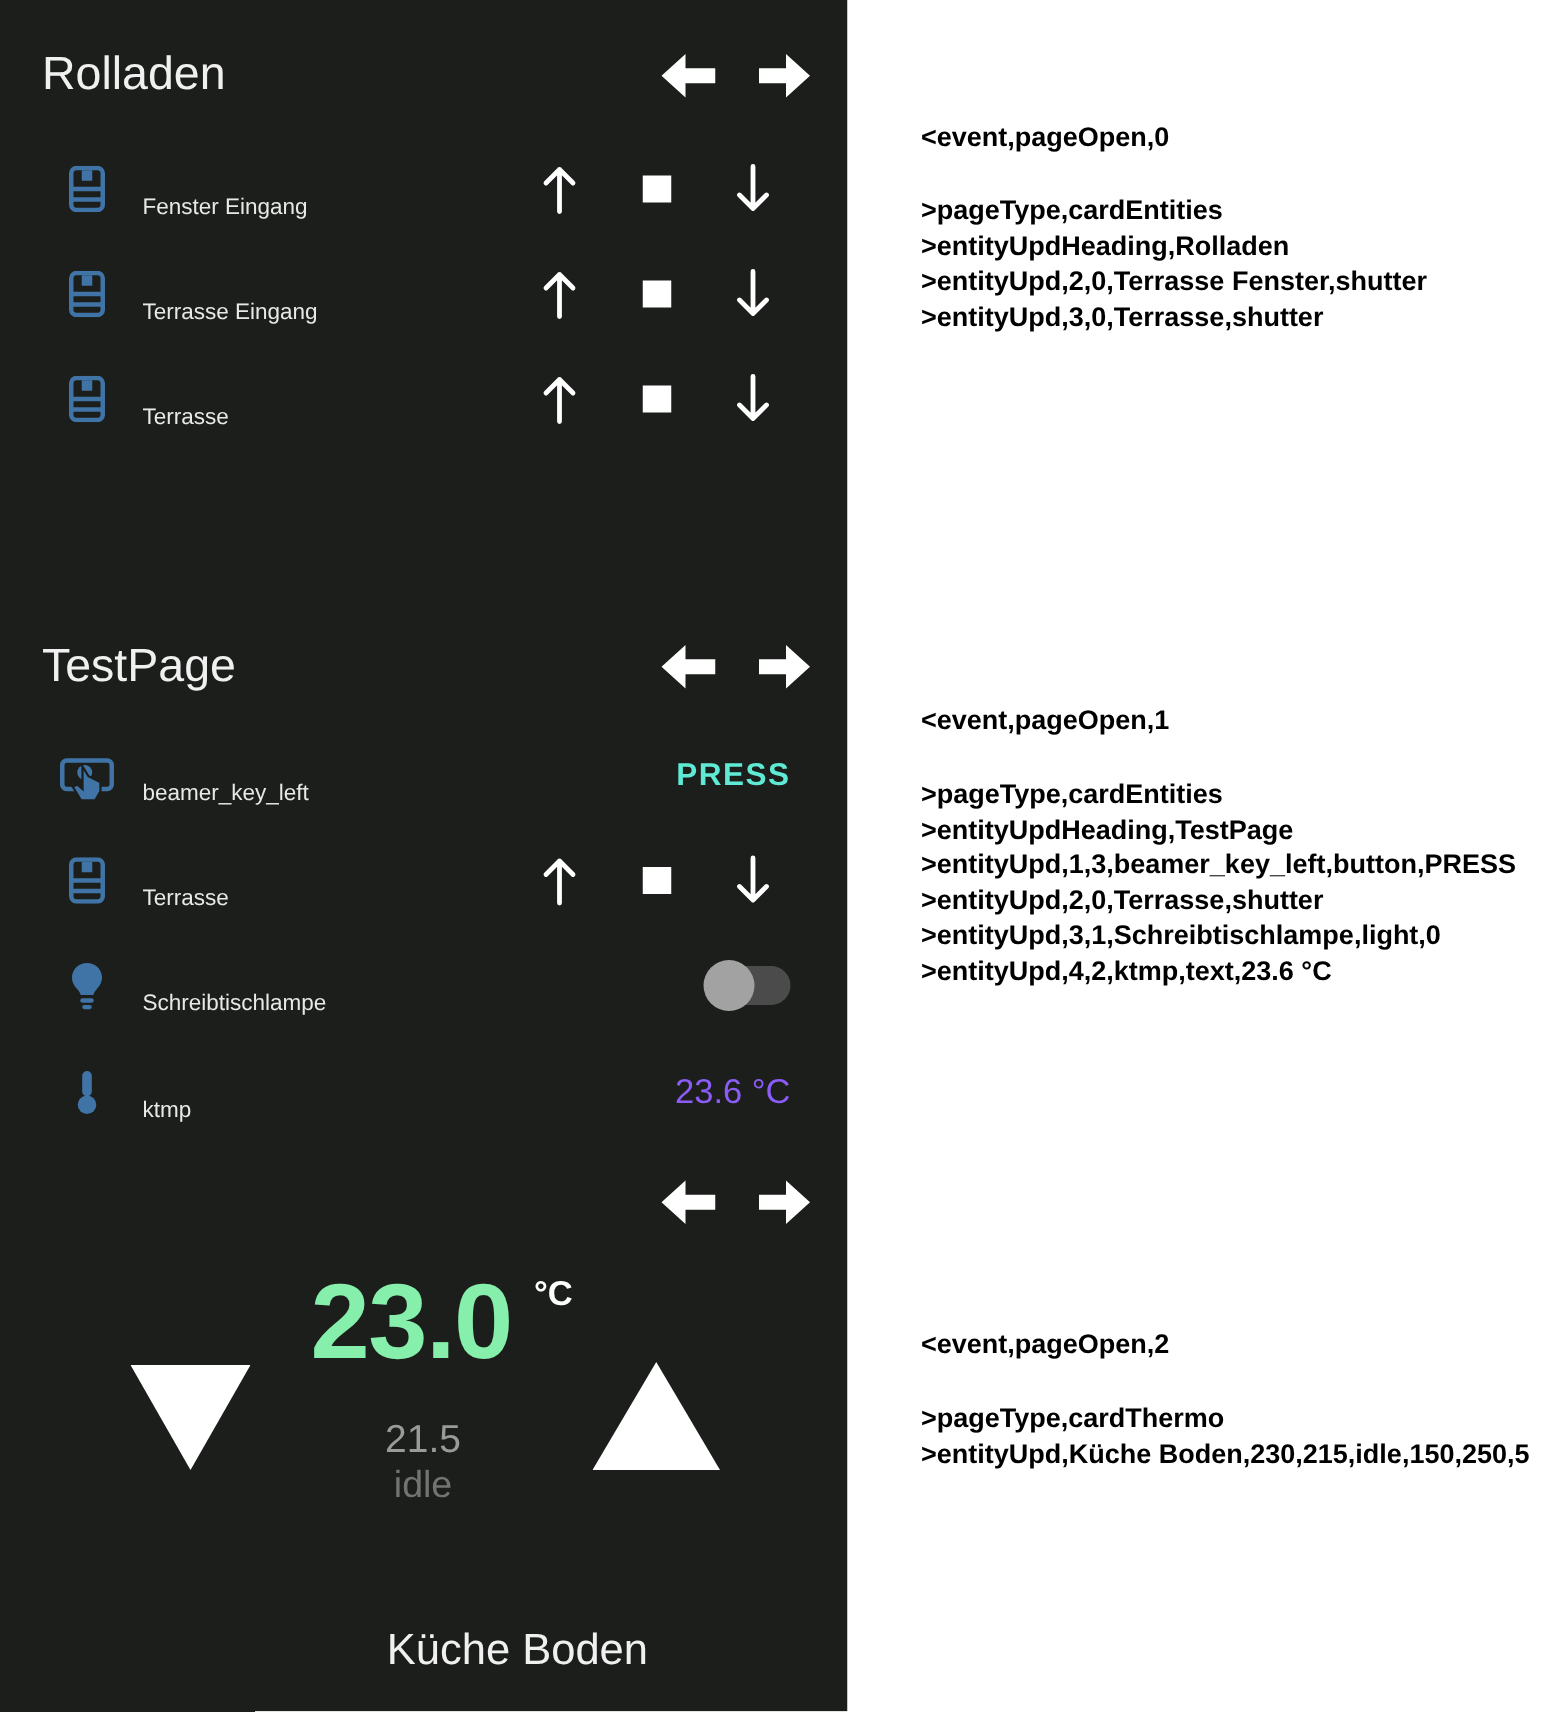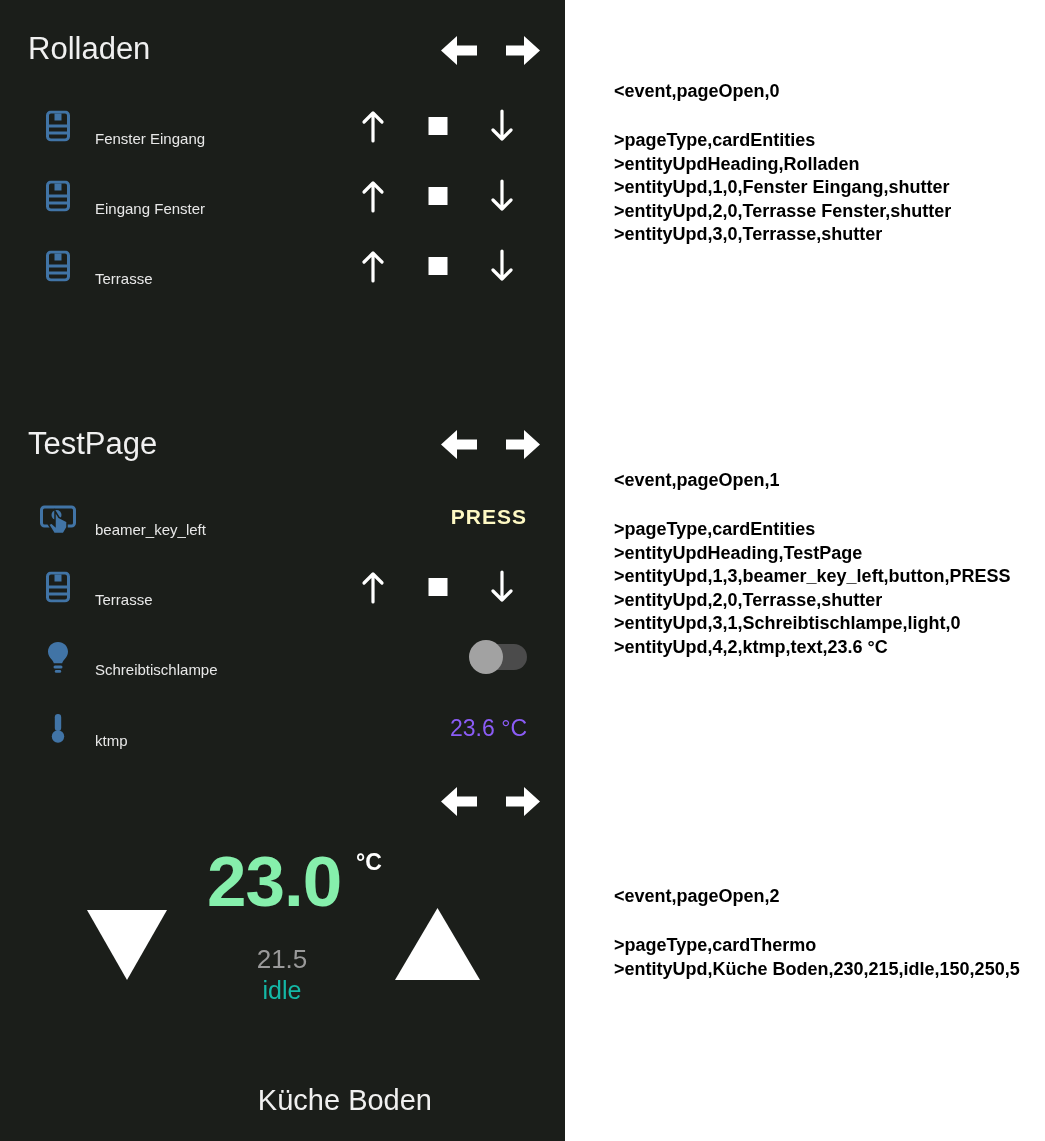--- a/index.html
+++ b/index.html
@@ -21,39 +21,39 @@
   .row .label{position:absolute;left:95px;top:50%;transform:translateY(-50%);
               font-size:15px;color:#e8e8e8;white-space:nowrap;margin-top:12px;}
   .ctl{position:absolute;top:50%;transform:translate(-50%,-50%);background:none;border:none;
        padding:0;cursor:pointer;line-height:0;display:flex;align-items:center;justify-content:center;}
   .ctl.up{left:373px;} .ctl.stop{left:438px;} .ctl.down{left:502px;}
   .stop-sq{display:block;width:19px;height:18px;background:#ffffff;}
 
   .press-btn{position:absolute;right:38px;top:50%;transform:translateY(-50%);
              background:none;border:none;padding:0;cursor:pointer;
              font-family:"Liberation Sans",sans-serif;font-size:21px;font-weight:700;
-             letter-spacing:1px;color:#fef9c3;}
+             letter-spacing:1px;color:#5eead4;}
   .value{position:absolute;right:38px;top:50%;transform:translateY(-50%);
          font-size:23px;color:#8b5cf6;white-space:nowrap;}
 
   .toggle{position:absolute;right:38px;top:50%;transform:translateY(-50%);
           width:58px;height:34px;background:none;border:none;padding:0;cursor:pointer;}
   .toggle .track{position:absolute;left:2px;top:4px;width:56px;height:26px;border-radius:13px;background:#4b4b4b;}
   .toggle .knob{position:absolute;left:0;top:0;width:34px;height:34px;border-radius:50%;background:#a2a2a2;}
 
   
   .cur-temp{position:absolute;left:207px;top:846px;font-size:71px;font-weight:700;
             color:#86efac;line-height:1;letter-spacing:-1px;}
   .temp-unit{position:absolute;left:356px;top:849px;font-size:23px;font-weight:700;color:#ffffff;}
   .tri-btn{position:absolute;background:none;border:none;padding:0;cursor:pointer;line-height:0;}
   .tri-btn.down{left:87px;top:910px;} .tri-btn.up{left:395px;top:908px;}
   .setpoint{position:absolute;left:132px;top:944px;width:300px;text-align:center;
             font-size:26px;color:#9a9a9a;}
   .hvac{position:absolute;left:132px;top:976px;width:300px;text-align:center;
-        font-size:25px;color:#14b8a6;}
+        font-size:25px;color:#737373;}
   .room{position:absolute;left:132px;top:1084px;width:300px;text-align:right;
         font-size:29px;color:#f0f0f0;}
 
   
   .proto-col{position:absolute;left:565px;top:0;width:540px;height:1141px;background:#ffffff;}
   .pblock{position:absolute;left:49px;width:430px;}
   .pline{font-size:18px;font-weight:700;color:#000000;line-height:23.5px;white-space:nowrap;}
 </style>
 </head>
 <body>
@@ -106,21 +106,21 @@
         <span class="icon">
           <svg width="24" height="31" viewBox="0 0 24 31">
               <g stroke="#4174a6" stroke-width="3" fill="none">
                 <rect x="1.5" y="1.5" width="21" height="28" rx="3.5"></rect>
                 <line x1="2" y1="15.5" x2="22" y2="15.5"></line>
                 <line x1="2" y1="22.5" x2="22" y2="22.5"></line>
               </g>
               <rect x="8.5" y="3" width="7" height="7" fill="#4174a6"></rect>
             </svg>
         </span>
-        <span class="label">Eingang Fenster</span>
+        <span class="label">Terrasse Eingang</span>
         <button class="ctl up">
             <svg width="28" height="36" viewBox="0 0 28 36">
               <path d="M14 33 V5 M5 14 L14 5 L23 14" stroke="#fff" stroke-width="3.2" fill="none" stroke-linecap="round" stroke-linejoin="round"></path>
             </svg>
           </button>
         <button class="ctl stop">
             <span class="stop-sq"></span>
           </button>
         <button class="ctl down">
             <svg width="28" height="36" viewBox="0 0 28 36">
@@ -269,21 +269,20 @@
   </div>
 
   <div class="proto-col">
 
     <div class="pblock" style="top:80px">
       <div class="pline">&lt;event,pageOpen,0</div>
     </div>
     <div class="pblock" style="top:129px">
       <div class="pline">&gt;pageType,cardEntities</div>
       <div class="pline">&gt;entityUpdHeading,Rolladen</div>
-      <div class="pline">&gt;entityUpd,1,0,Fenster Eingang,shutter</div>
       <div class="pline">&gt;entityUpd,2,0,Terrasse Fenster,shutter</div>
       <div class="pline">&gt;entityUpd,3,0,Terrasse,shutter</div>
     </div>
 
     <div class="pblock" style="top:469px">
       <div class="pline">&lt;event,pageOpen,1</div>
     </div>
     <div class="pblock" style="top:518px">
       <div class="pline">&gt;pageType,cardEntities</div>
       <div class="pline">&gt;entityUpdHeading,TestPage</div>

